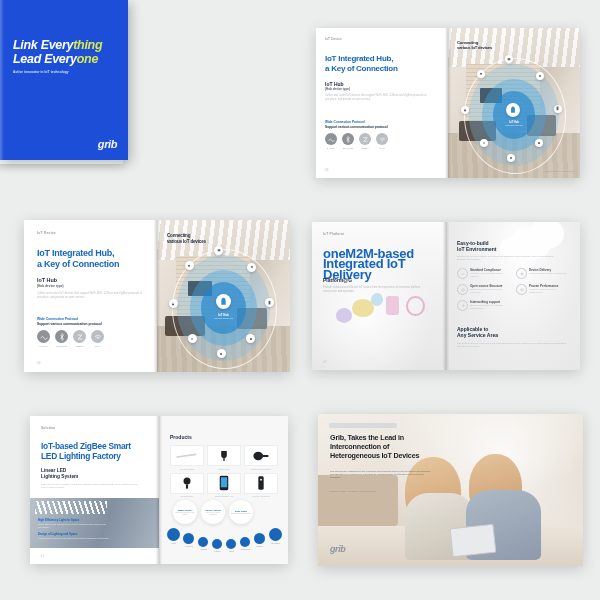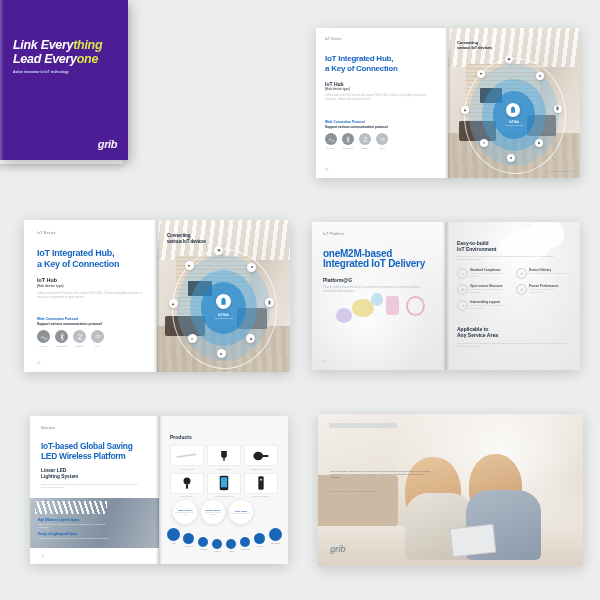--- a/index.html
+++ b/index.html
@@ -13,21 +13,21 @@
   .spread{position:absolute;display:flex;box-shadow:0 3px 13px rgba(0,0,0,.17);background:#fff;}
   .pg{position:relative;overflow:hidden;background:#fff;flex:1 1 50%;}
   .gutter{position:absolute;top:0;bottom:0;left:50%;width:7px;transform:translateX(-50%);
           background:linear-gradient(to right,rgba(0,0,0,0) 0%,rgba(0,0,0,.12) 38%,rgba(0,0,0,.20) 50%,rgba(0,0,0,.10) 62%,rgba(0,0,0,0) 100%);
           pointer-events:none;z-index:6;}
 
   
   #cover-wrap{left:85px;top:22px;width:130px;height:162px;}
   #cover-back{position:absolute;left:-7px;top:4px;width:130px;height:160px;background:#f3f3f3;
               box-shadow:0 2px 9px rgba(0,0,0,.18);}
-  #cover-front{position:absolute;left:0;top:0;width:128px;height:160px;background:#4c1d95;
+  #cover-front{position:absolute;left:0;top:0;width:128px;height:160px;background:#1d4ed8;
                box-shadow:3px 3px 11px rgba(0,0,0,.24);overflow:hidden;}
   #cover-front:after{content:"";position:absolute;left:0;top:0;width:4px;height:100%;
                background:linear-gradient(to right,rgba(255,255,255,.26),rgba(255,255,255,0));}
   .cov-h{position:absolute;left:13px;top:38px;width:108px;color:#fff;font-weight:bold;
          font-style:italic;font-size:12.5px;line-height:14px;letter-spacing:-.3px;}
   .hl{color:#d9e84a;}
   .cov-sub{position:absolute;left:13px;top:70px;width:96px;color:#cfe4f5;font-size:3.2px;
            line-height:4.4px;font-weight:bold;letter-spacing:.1px;}
   .cov-logo{position:absolute;right:11px;bottom:10px;color:#fff;font-size:11px;
             font-weight:bold;font-style:italic;letter-spacing:-.4px;opacity:.95;}
@@ -400,21 +400,21 @@
   <div class="spread" style="left:312px;top:222px;width:268px;height:148px;">
     <div class="pg">
       <div class="platformbg"></div>
       <div style="position:absolute;left:30%;top:52%;width:16%;height:12%;background:#e9d98f;border-radius:50%;opacity:.85;"></div>
       <div style="position:absolute;left:18%;top:58%;width:12%;height:10%;background:#c7b6e6;border-radius:50%;opacity:.7;"></div>
       <div style="position:absolute;left:55%;top:50%;width:10%;height:13%;background:#e8b9d4;border-radius:3px;opacity:.75;"></div>
       <div style="position:absolute;left:70%;top:50%;width:11%;height:11%;border:2px solid #e2a0c4;border-radius:50%;opacity:.75;"></div>
       <div style="position:absolute;left:44%;top:48%;width:9%;height:9%;background:#9fd0ea;border-radius:50%;opacity:.6;"></div>
 
       <div class="lbl-top" style="left:11px;top:10px;font-size:3.2px;">IoT Platform</div>
-      <div class="ttl-blue" style="left:11px;top:27px;width:118px;font-size:10px;line-height:10.4px;">
+      <div class="ttl-blue" style="left:11px;top:27px;width:118px;font-size:13px;line-height:10.4px;">
         <span>oneM2M-based</span><br>
         <span>Integrated IoT Delivery</span>
       </div>
       <div class="sub-dark" style="left:11px;top:55px;font-size:5px;">Platform@G</div>
       <div class="body-grey" style="left:11px;top:64px;width:108px;font-size:2.6px;line-height:3.6px;">Provide stabilized and efficient IoT service from the experience of numerous platform construction and operation.</div>
       <div class="pgnum" style="left:11px;bottom:6px;">07</div>
     </div>
 
     <div class="pg">
       <div class="cloudbg"></div>
@@ -492,22 +492,22 @@
       </div>
       <div class="body-grey" style="left:11px;top:120px;width:110px;font-size:2.4px;line-height:3.2px;">The platform can be applied to various fields through flexible design as well and functions in accordance with service scenario.</div>
     </div>
     <div class="gutter"></div>
   </div>
 
   <div class="spread" style="left:30px;top:416px;width:258px;height:148px;">
     <div class="pg">
       <div class="lbl-top" style="left:11px;top:10px;font-size:3.2px;">Solution</div>
       <div class="ttl-blue" style="left:11px;top:25px;width:112px;font-size:8.4px;line-height:10.2px;">
-        <span>IoT-based Global Saving</span><br>
-        <span>LED Wireless Platform</span>
+        <span>IoT-based ZigBee Smart</span><br>
+        <span>LED Lighting Factory</span>
       </div>
       <div class="sub-dark" style="left:11px;top:52px;font-size:4.8px;line-height:5.8px;">
         <span>Linear LED</span><br>
         <span>Lighting System</span>
       </div>
       <div class="body-grey" style="left:11px;top:67px;width:100px;font-size:2.5px;line-height:3.4px;">Essential flexible, scalable and smart lighting system with modular linear lighting for any type of interior space.</div>
 
       <div class="ledphoto" style="left:0;top:82px;width:100%;height:50px;">
         <div style="position:absolute;left:8px;top:20px;width:78px;">
           <div style="font-size:2.8px;color:#1565c0;font-weight:bold;">High Efficiency Light for Space</div>
@@ -629,20 +629,25 @@
       <div class="carpet"></div>
       <div class="couch" style="left:-4%;top:40%;width:34%;height:34%;"></div>
       <div style="position:absolute;left:4%;top:6%;width:26%;height:3%;background:#cfd3d7;border-radius:2px;opacity:.7;"></div>
 
       <div class="kid" style="left:33%;top:28%;width:21%;height:46%;background:linear-gradient(165deg,#e7c79e,#cf9f72);"></div>
       <div class="kid" style="left:33%;top:52%;width:26%;height:44%;background:linear-gradient(160deg,#e8e4dc,#c9c2b5);border-radius:34% 34% 8% 8%;"></div>
       <div class="kid" style="left:57%;top:26%;width:20%;height:44%;background:linear-gradient(165deg,#e5c49c,#c99a6d);"></div>
       <div class="kid" style="left:56%;top:50%;width:28%;height:46%;background:linear-gradient(160deg,#aeb9c6,#8d9aab);border-radius:32% 32% 8% 8%;"></div>
       <div class="tablet" style="left:50%;top:74%;width:16%;height:18%;transform:rotate(-6deg);"></div>
 
+      <div style="position:absolute;left:12px;top:20px;width:140px;color:#1b2024;font-weight:bold;font-size:7.2px;line-height:8.8px;letter-spacing:-.2px;">
+        <span>Grib, Takes the Lead in</span><br>
+        <span>Interconnection of</span><br>
+        <span>Heterogeneous IoT Devices</span>
+      </div>
       <div style="position:absolute;left:12px;top:56px;width:104px;color:#6f7479;font-size:2.3px;line-height:3.1px;">Grib has already contributed to the expansion of the through end-to-end IoT platform and solutions, and has taken on a leading role in building the interconnection of heterogeneous IoT devices worldwide.</div>
       <div style="position:absolute;left:12px;top:76px;width:104px;color:#8d9297;font-size:2.2px;">Robert H. Chase  -  Thursday, August 20th, 2018</div>
 
       <div class="logo-grib" style="left:12px;bottom:12px;font-size:9px;color:#8e969f;">grib</div>
     </div>
   </div>
 
 </div>
 
 </body></html>

